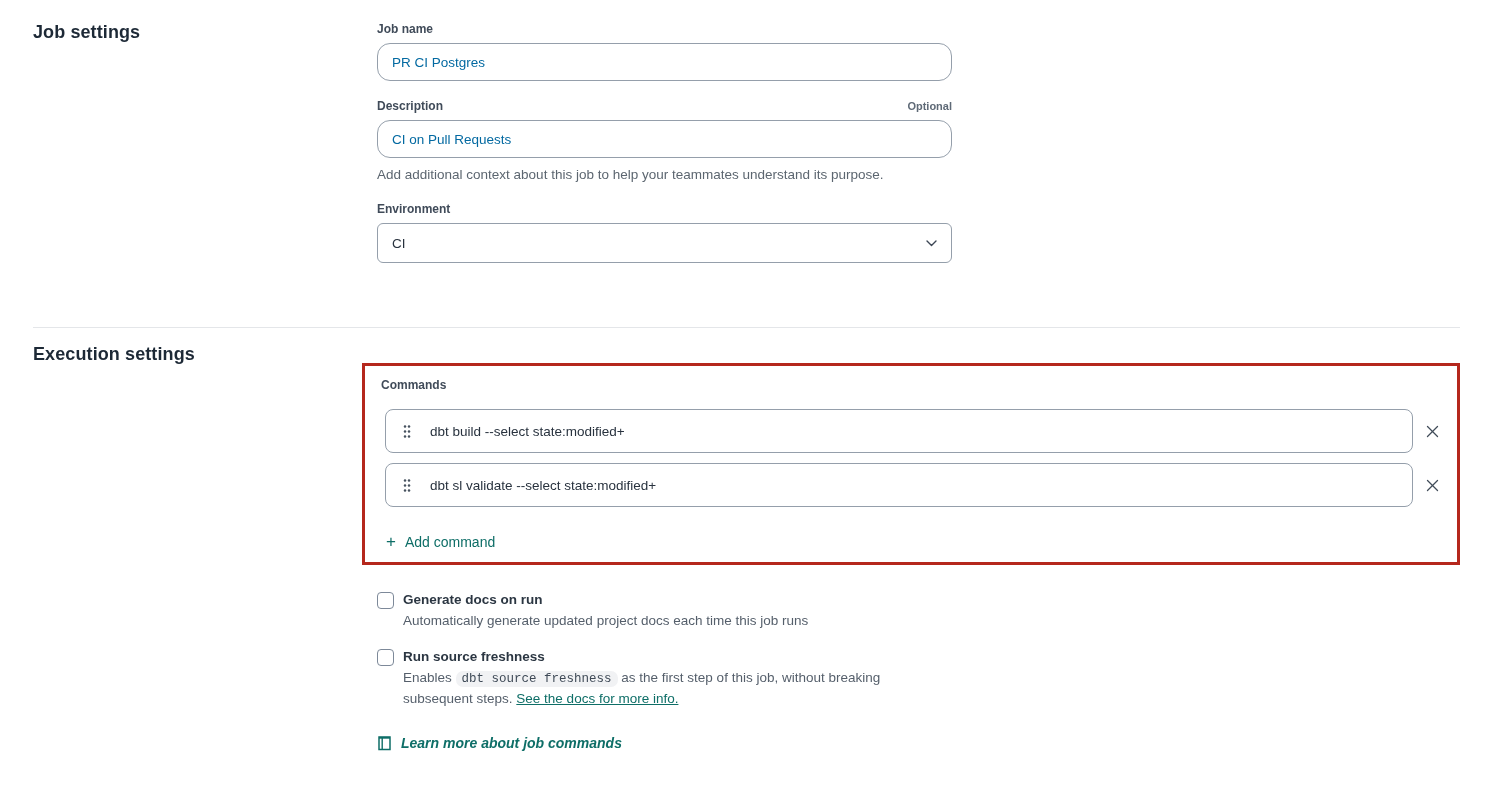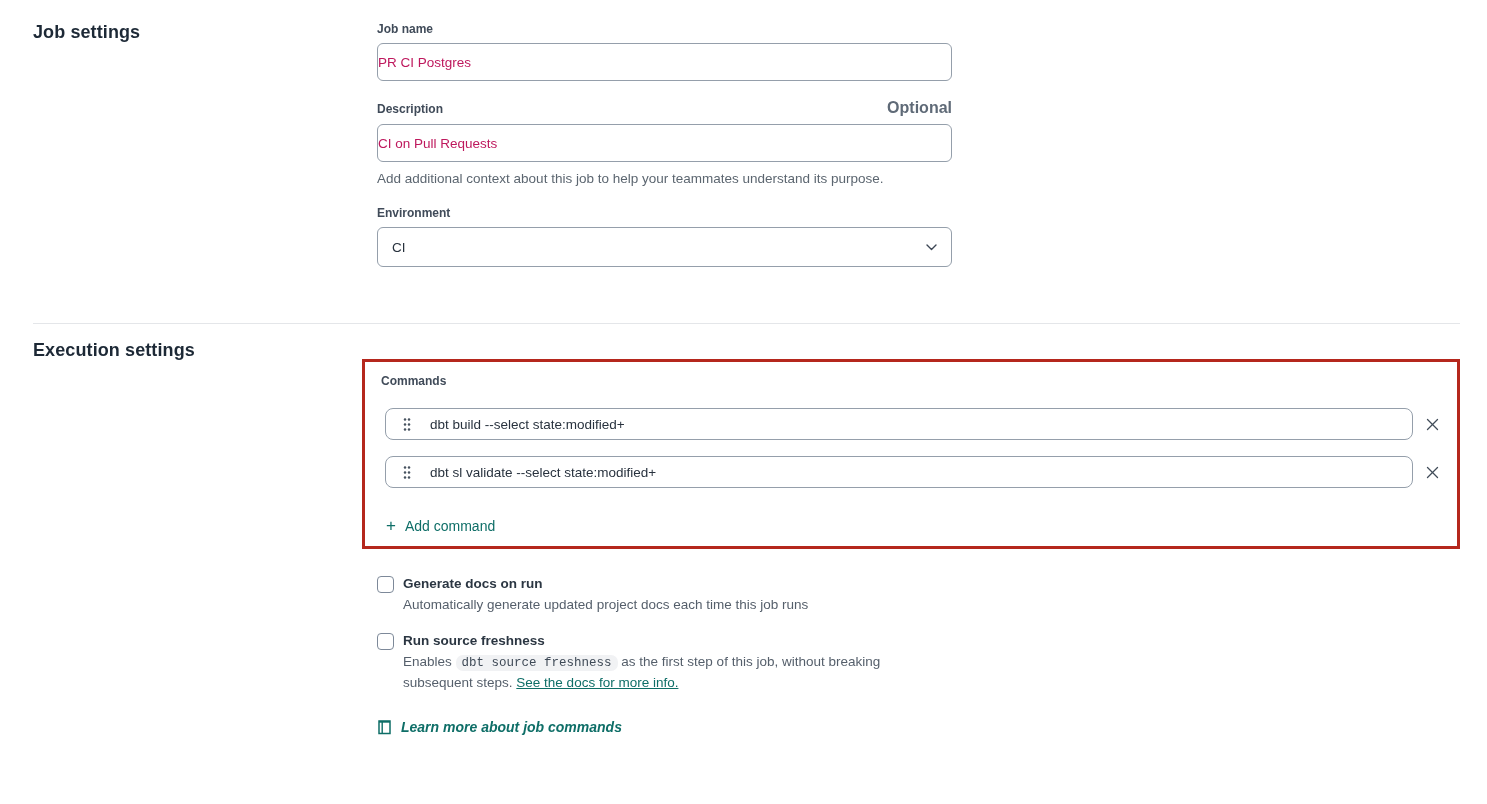--- a/index.html
+++ b/index.html
@@ -23,25 +23,25 @@
   .settings-section.execution .section-content-col { width: auto; flex: 1; padding-top: 0; }
 
   hr.divider { border: none; border-top: 1px solid #e4e6e9; margin: 0; }
   .jobset-wrap { padding-bottom: 48px; }
   .exec-wrap { padding-bottom: 46px; }
 
   
   .form-group { margin-bottom: 18px; }
   .field-label-row { display: flex; justify-content: space-between; align-items: baseline; margin-bottom: 7px; }
   .field-label { font-size: 12px; font-weight: 700; color: #404b59; }
-  .optional-badge { font-size: 16px; font-weight: 700; color: #5f6a77; }
+  .optional-badge { font-size: 11px; font-weight: 700; color: #5f6a77; }
   .text-input {
     width: 100%; height: 38px;
-    border: 1px solid #959fab; border-radius: 6px;
-    padding: 0 0; font-size: 13.5px; color: #be185d;
+    border: 1px solid #959fab; border-radius: 13px;
+    padding: 0 14px; font-size: 13.5px; color: #0369a1;
     font-family: "Liberation Sans", sans-serif;
     background: #fff; outline: none; display: block;
   }
   .helper-text { font-size: 13.5px; color: #5c6670; margin-top: 8px; line-height: 1.35; }
 
   .select-box {
     width: 100%; height: 40px;
     border: 1px solid #959fab; border-radius: 6px;
     padding: 0 14px; font-size: 13.5px; color: #28323e;
     background: #fff; display: flex; align-items: center; justify-content: space-between;
@@ -51,21 +51,21 @@
   
   .commands-highlight {
     margin-top: 35px;
     border: 3px solid var(--highlight-red, #b5271d);
     padding: 12px 6px 10px 12px;
     background: #fff;
   }
   .commands-label { font-size: 12px; font-weight: 700; color: #404b59; margin-bottom: 17px; margin-left: 4px; }
   .command-row { display: flex; align-items: center; margin: 0 0 10px 8px; }
   .command-box {
-    flex: 1; height: 32px;
+    flex: 1; height: 44px;
     border: 1px solid #959fab; border-radius: 8px;
     background: #fff; display: flex; align-items: center; padding: 0 12px 0 14px;
   }
   .drag-handle { width: 14px; display: flex; align-items: center; justify-content: center; cursor: grab; }
   .command-text { font-size: 13.5px; color: #28323e; margin-left: 16px; }
   .remove-btn {
     width: 38px; height: 38px; flex: 0 0 38px;
     display: flex; align-items: center; justify-content: center;
     background: transparent; border: none; cursor: pointer;
   }
@@ -125,21 +125,21 @@
 
         <div class="form-group">
           <div class="field-label-row">
             <span class="field-label">Description</span>
             <span class="optional-badge">Optional</span>
           </div>
           <input class="text-input" type="text" value="CI on Pull Requests" style="">
           <p class="helper-text">Add additional context about this job to help your teammates understand its purpose.</p>
         </div>
 
-        <div class="form-group" style="margin-bottom:8px;text-align:center;">
+        <div class="form-group" style="margin-bottom:16px;text-align:center;">
           <div class="field-label-row">
             <span class="field-label">Environment</span>
           </div>
           <div class="select-box">
             <span>CI</span>
             <span class="icon">
               <svg width="11" height="7" viewBox="0 0 11 7">
                   <polyline points="1,1 5.5,5.5 10,1" fill="none" stroke="#3c4654" stroke-width="1.4" stroke-linecap="round" stroke-linejoin="round"></polyline>
                 </svg>
             </span>

